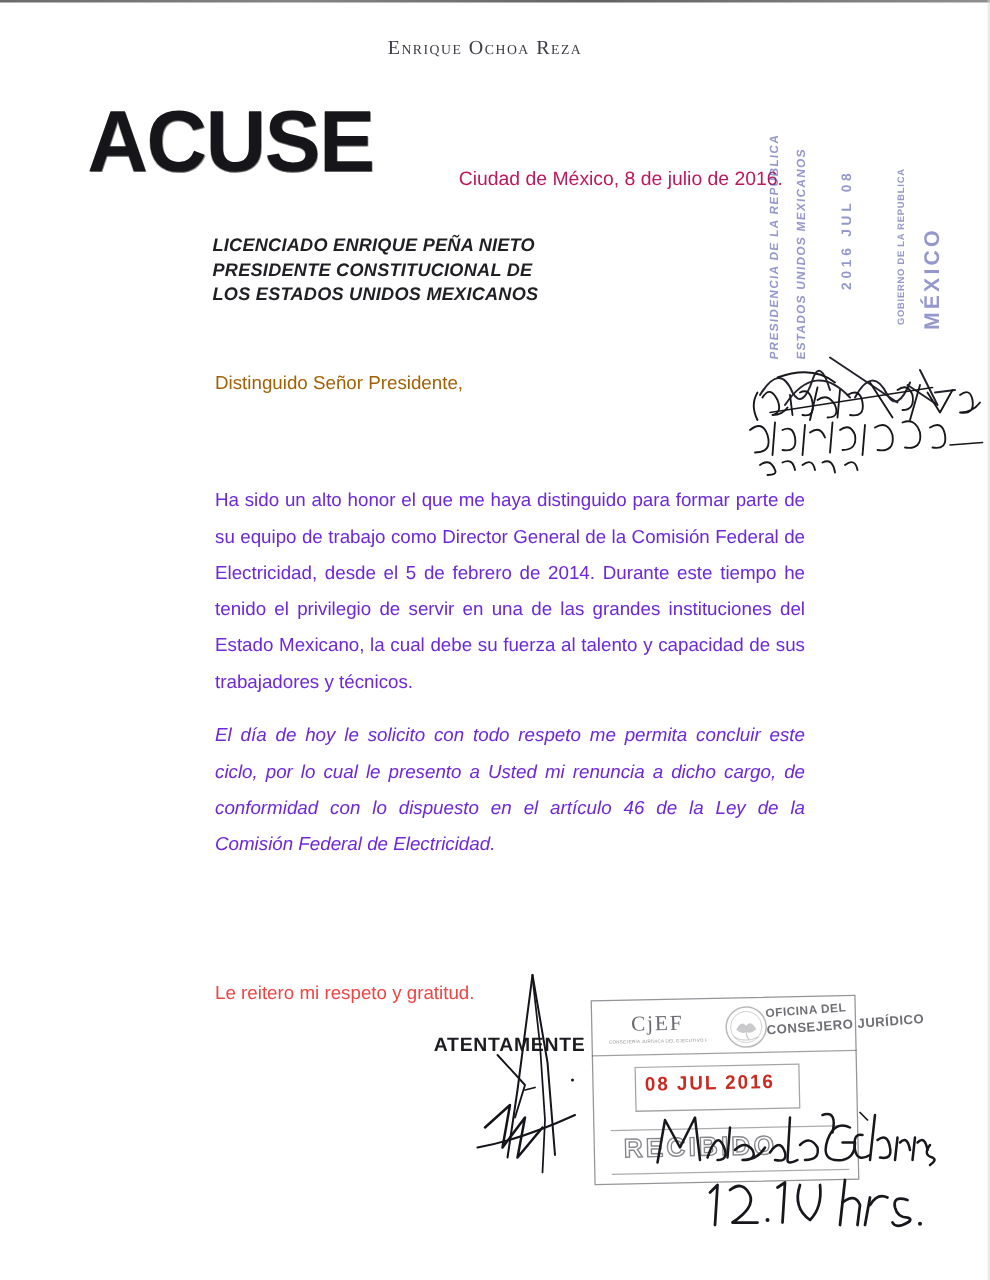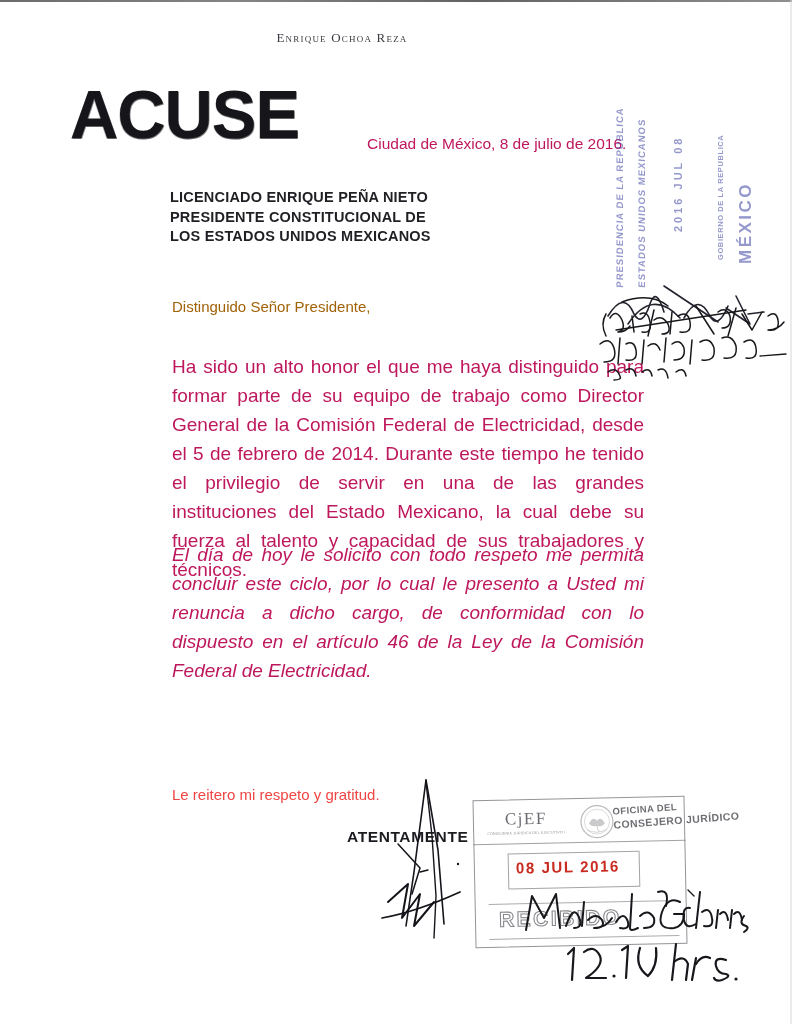--- a/index.html
+++ b/index.html
@@ -34,25 +34,26 @@
     opacity: .5;
   }
 
   
   .letterhead {
     position: absolute;
     left: 0; top: 30px;
     width: 684px;
     text-align: center;
     font-family: "Liberation Serif", serif;
-    font-size: 13px;
+    font-size: 16px;
     letter-spacing: 1.2px;
     color: #3b3b43;
     font-variant: small-caps;
     white-space: pre;
+    padding-left: 46px;
   }
 
   
   .acuse {
     position: absolute;
     left: 70px; top: 80px;
     font-family: "Liberation Sans", sans-serif;
     font-weight: bold;
     font-size: 62px;
     line-height: 62px;
@@ -75,38 +76,39 @@
   
   .addressee {
     position: absolute;
     left: 170px; top: 188px;
     font-size: 14.5px;
     font-weight: bold;
     line-height: 19.5px;
     color: #1f1f24;
     letter-spacing: .2px;
   }
-  .addressee div { white-space: nowrap; }
+  .addressee div { white-space: nowrap; font-style: italic; }
 
   
   .salutation {
     position: absolute;
     left: 172px; top: 298px;
     font-size: 15px;
     color: #a16207;
   }
   .para {
     position: absolute;
     left: 172px;
     width: 472px;
-    font-size: 19px;
+    font-size: 15px;
     line-height: 29px;
-    color: #be185d;
+    color: #6d28d9;
     text-align: justify;
     text-justify: inter-word;
+    margin-top: 34px;
   }
   .para.p1 { top: 352px; }
   .para.p2 { top: 540px; font-style: italic; }
   .para.p3 { top: 675px; }
 
   .closing {
     position: absolute;
     left: 172px; top: 786px;
     font-size: 15px;
     color: #ef4444;

